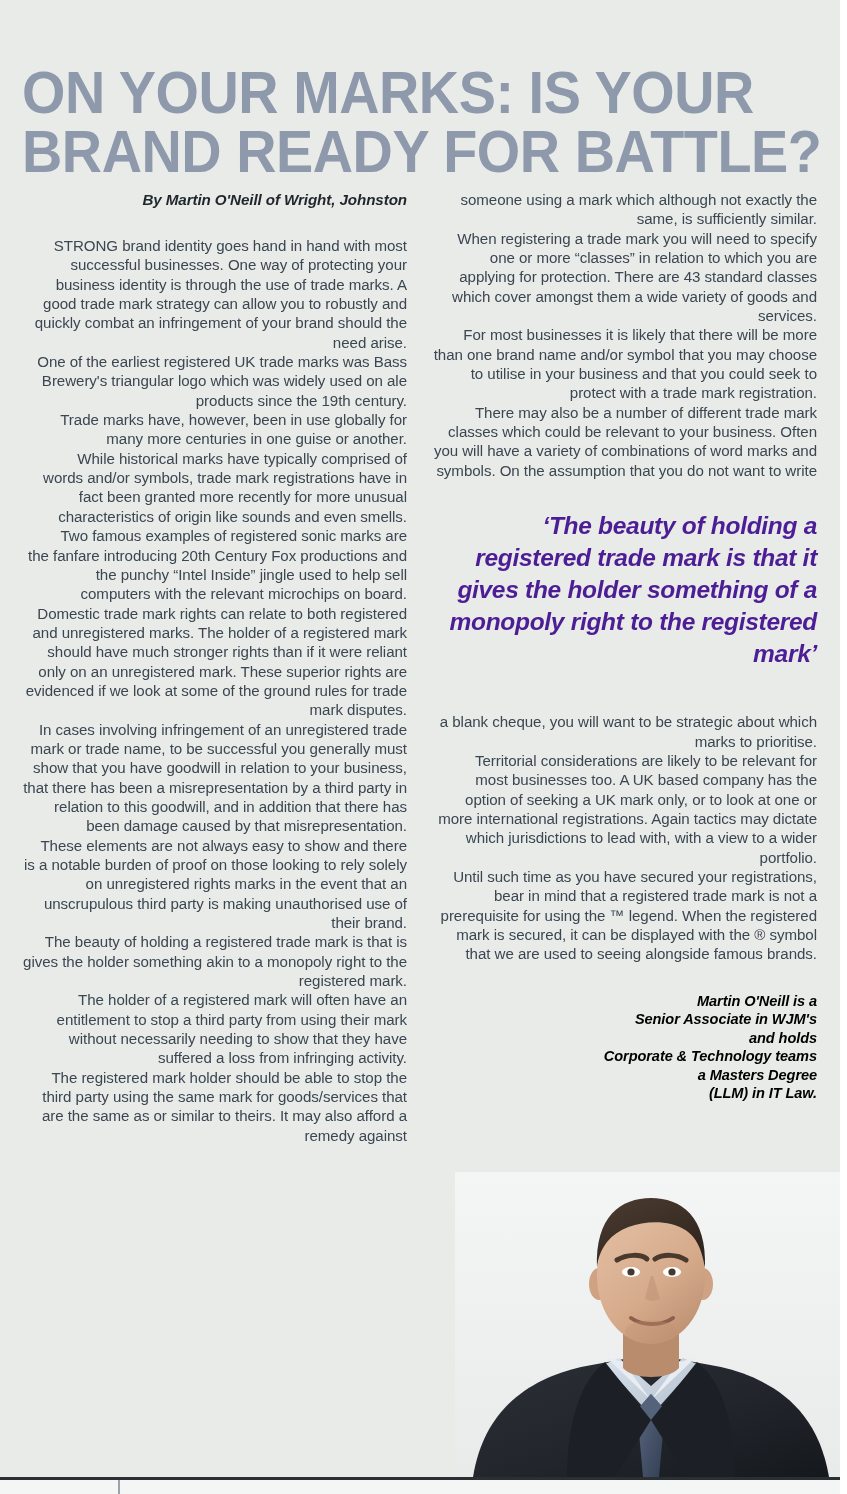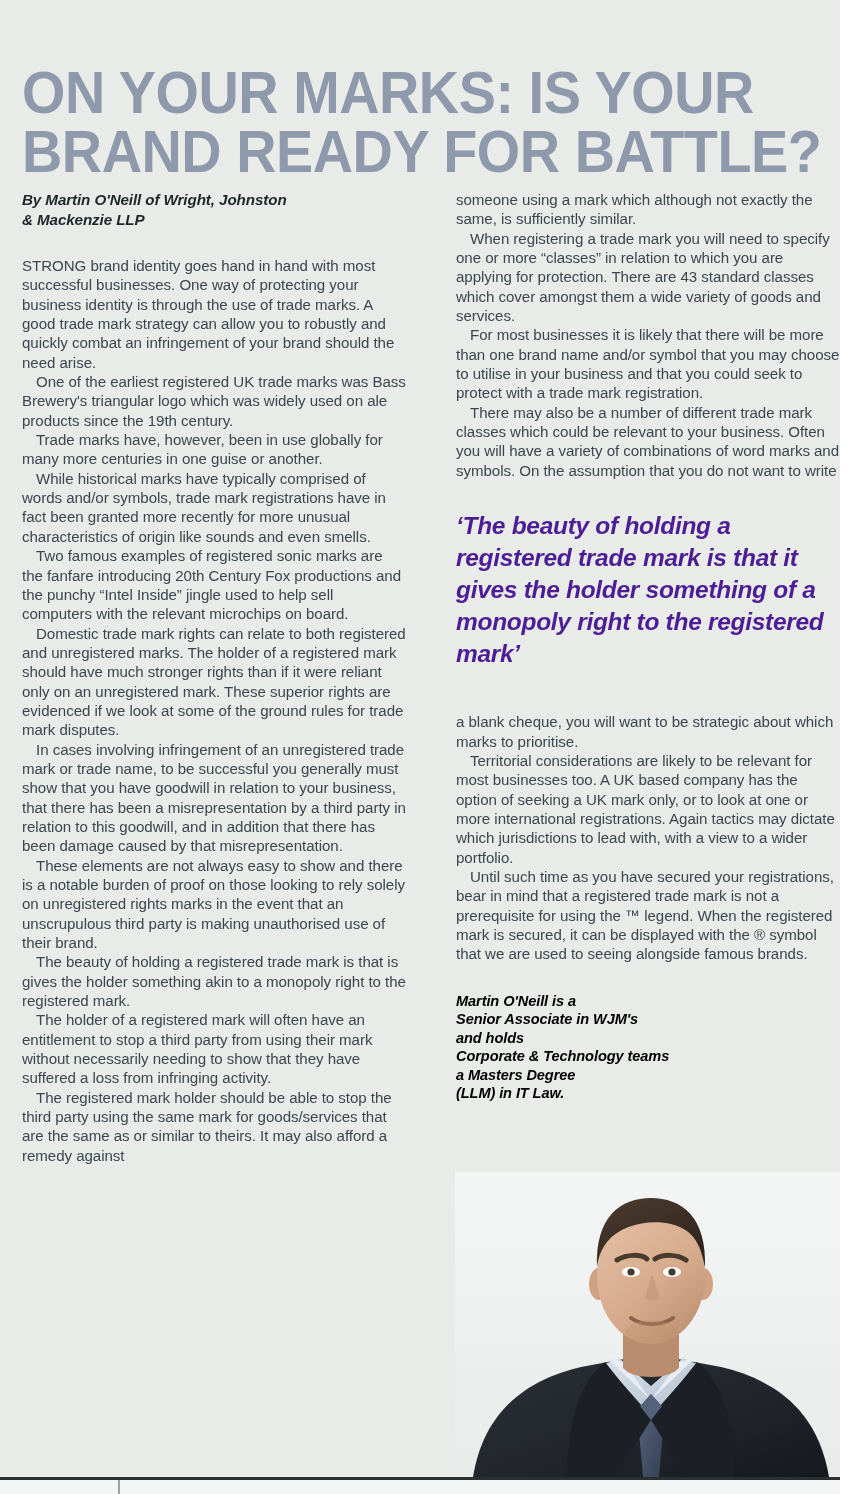--- a/index.html
+++ b/index.html
@@ -38,23 +38,24 @@
   #headline .hl-line { display: block; white-space: nowrap; }
 
   
   .col {
     position: absolute;
     top: 190px;
     width: 385px;
     color: #3b4650;
     font-size: 15.1px;
     line-height: 19.35px;
+    text-align: right;
   }
   #col-left  { left: 22px;  }
-  #col-right { left: 456px; }
+  #col-right { left: 432px; }
 
   .byline {
     font-weight: bold;
     font-style: italic;
     font-size: 15.2px;
     line-height: 20px;
     color: #1f262c;
     margin: 0 0 26px 0;
     letter-spacing: -0.1px;
   }
@@ -141,21 +142,20 @@
 <div id="page">
 
   <h1 id="headline">
     <span class="hl-line">ON YOUR MARKS: IS YOUR</span>
     <span class="hl-line">BRAND READY FOR BATTLE?</span>
   </h1>
 
   <div class="col" id="col-left">
     <div class="byline">
       <span>By Martin O'Neill of Wright, Johnston</span>
-      <span>&amp; Mackenzie LLP</span>
     </div>
     <p class="body first">STRONG brand identity goes hand in hand with most successful businesses. One way of protecting your business identity is through the use of trade marks. A good trade mark strategy can allow you to robustly and quickly combat an infringement of your brand should the need arise.</p>
     <p class="body">One of the earliest registered UK trade marks was Bass Brewery's triangular logo which was widely used on ale products since the 19th century.</p>
     <p class="body">Trade marks have, however, been in use globally for many more centuries in one guise or another.</p>
     <p class="body">While historical marks have typically comprised of words and/or symbols, trade mark registrations have in fact been granted more recently for more unusual characteristics of origin like sounds and even smells.</p>
     <p class="body">Two famous examples of registered sonic marks are the fanfare introducing 20th Century Fox productions and the punchy “Intel Inside” jingle used to help sell computers with the relevant microchips on board.</p>
     <p class="body">Domestic trade mark rights can relate to both registered and unregistered marks. The holder of a registered mark should have much stronger rights than if it were reliant only on an unregistered mark. These superior rights are evidenced if we look at some of the ground rules for trade mark disputes.</p>
     <p class="body">In cases involving infringement of an unregistered trade mark or trade name, to be successful you generally must show that you have goodwill in relation to your business, that there has been a misrepresentation by a third party in relation to this goodwill, and in addition that there has been damage caused by that misrepresentation.</p>
     <p class="body">These elements are not always easy to show and there is a notable burden of proof on those looking to rely solely on unregistered rights marks in the event that an unscrupulous third party is making unauthorised use of their brand.</p>
     <p class="body">The beauty of holding a registered trade mark is that is gives the holder something akin to a monopoly right to the registered mark.</p>

